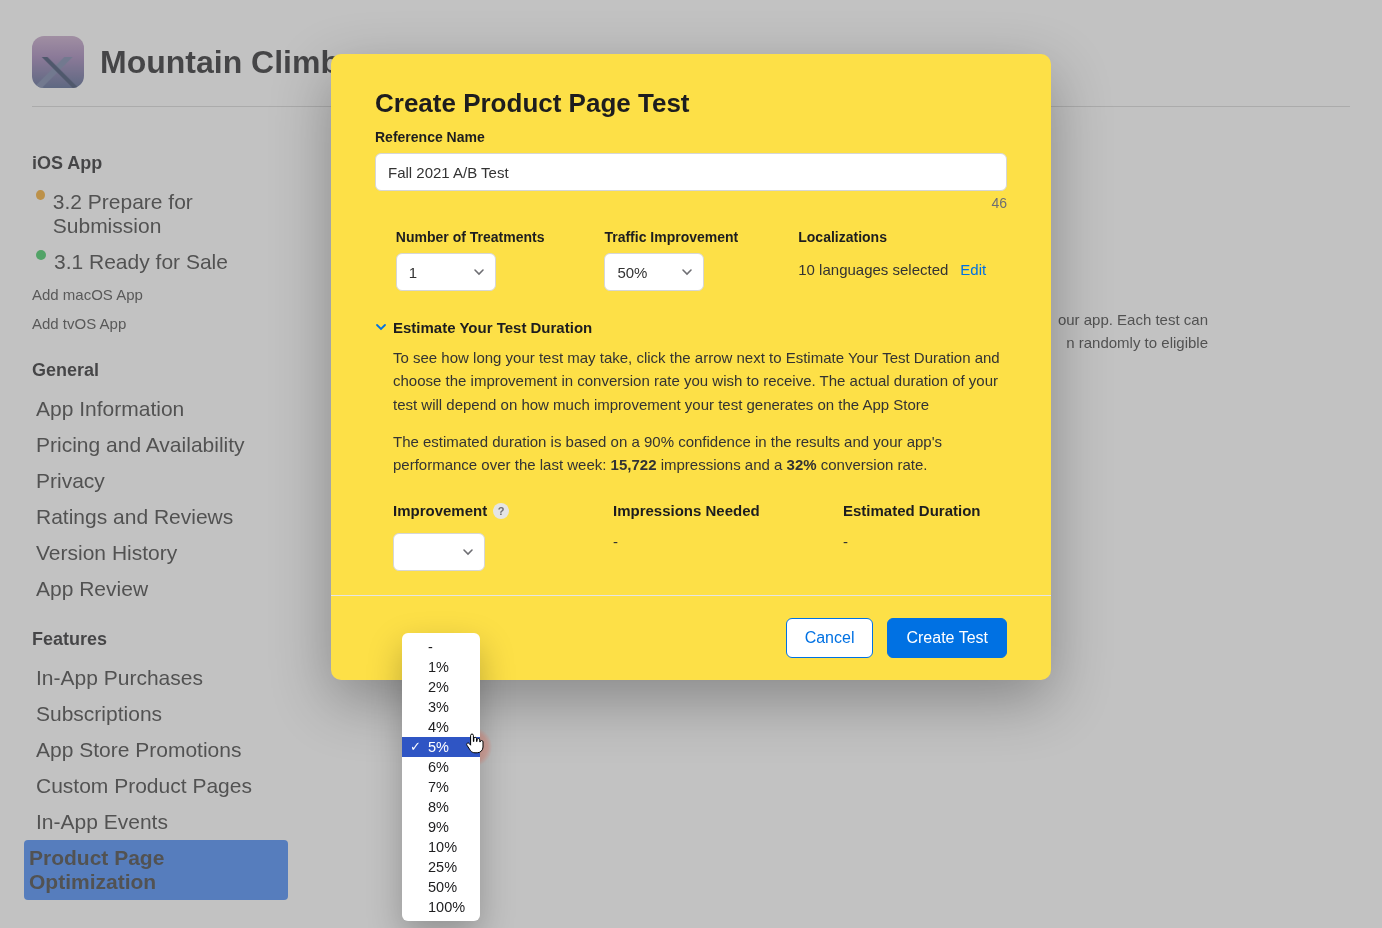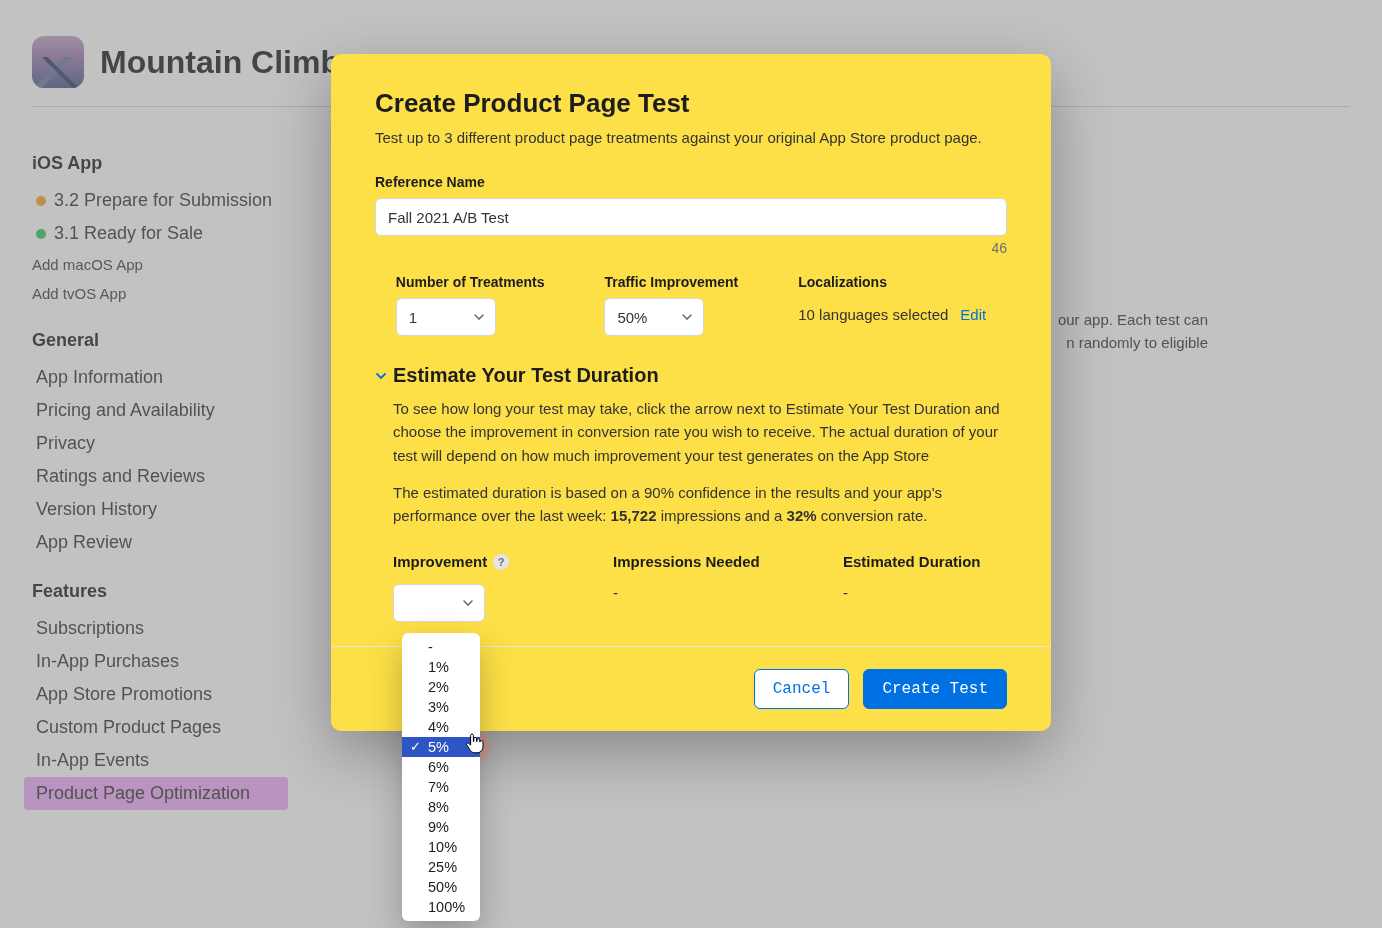--- a/index.html
+++ b/index.html
@@ -37,22 +37,22 @@
   position:absolute;
   bottom:0;left:0;right:0;height:60%;
   background:
     linear-gradient(45deg, transparent 48%, #2f3e63 50%, #2f3e63 55%, transparent 57%),
     linear-gradient(-45deg, transparent 50%, #6d7ba3 52%, #6d7ba3 60%, transparent 62%);
 }
 .app-title { font-size: 32px; font-weight: 700; }
 .layout { display:flex; gap: 48px; }
 .sidebar { width: 248px; flex-shrink:0; }
 .sb-section-title { font-size: 18px; font-weight: 700; margin: 22px 0 10px; }
-.sb-item { display:flex; align-items:center; gap:8px; padding: 6px 4px; color:#333; font-size:18px; }
-.sb-item.selected { background:#f0abfc; border-radius:4px; padding-left:12px; margin-left:-8px; margin-right:-8px;}
+.sb-item { display:flex; align-items:flex-start; gap:8px; padding: 6px 4px; color:#333; font-size:21px; }
+.sb-item.selected { background:#3b82f6; border-radius:4px; padding-left:5px; margin-left:-8px; margin-right:-8px;font-weight:bold;}
 .sb-link { color:#404040; font-size:15px; display:block; padding:6px 0; }
 .dot { width:10px; height:10px; border-radius:50%; display:inline-block; }
 .dot.yellow { background:#f5a623; }
 .dot.green { background:#34c759; }
 .main { flex:1; }
 .main-text { font-size:15px; color:#333; line-height:1.5; max-width:900px; margin-top:8px;}
 .modal-backdrop {
   position:absolute; inset:0;
   background: rgba(120,120,120,0.45);
   display:flex; align-items:flex-start; justify-content:center;
@@ -78,41 +78,41 @@
 .col { }
 .select {
   height:38px; border:1px solid #d6d6d6; border-radius:6px;
   padding: 0 34px 0 12px; font-size:15px; color:#333;
   background:#fff; position:relative; display:inline-flex; align-items:center; min-width:100px;
 }
 .select .chev { position:absolute; right:10px; top:50%; transform:translateY(-50%); }
 .chev svg { display:block; }
 .loc-text { font-size:15px; color:#333; display:inline; }
 .edit-link { color:#0071e3; font-size:15px; margin-left:8px; }
-.disclosure { display:flex; align-items:center; gap:6px; margin-top:28px; font-weight:600; font-size:20px;}
+.disclosure { display:flex; align-items:center; gap:6px; margin-top:28px; font-weight:600; font-size:15px;}
 .disclosure .chev-d { color:#0071e3; }
 .est-body { padding-left:18px; margin-top:10px; }
 .est-p { font-size:15px; color:#333; line-height:1.55; margin-bottom:14px;}
 .est-p b { font-weight:700; }
 .result-row { display:flex; margin-top:26px; padding-left:0;}
 .result-col { }
 .result-col:nth-child(1){ width:220px; }
 .result-col:nth-child(2){ width:230px; }
 .result-col:nth-child(3){ flex:1; }
 .result-head { font-size:15px; font-weight:600; margin-bottom:14px; display:flex; align-items:center; gap:6px;}
 .help-badge { width:16px; height:16px; border-radius:50%; background:#e5e5e5; color:#6e6e73; font-size:11px; display:inline-flex; align-items:center; justify-content:center; font-weight:700;}
 .result-val { font-size:15px; color:#333; }
 .modal-footer {
   border-top:1px solid #e5e5e5;
   padding: 22px 44px;
   display:flex; justify-content:flex-end; gap:14px;
 }
 .btn {
   height:40px; padding:0 18px; border-radius:6px; font-size:16px; font-weight:500;
-  display:inline-flex; align-items:center; justify-content:center; cursor:pointer;font-family:Liberation Mono, monospace;
+  display:inline-flex; align-items:center; justify-content:center; cursor:pointer;
 }
 .btn-secondary { background:#fff; border:1px solid #0071e3; color:#0071e3;}
 .btn-primary { background:#0071e3; border:1px solid #0071e3; color:#fff;}
 .dropdown-popover {
   position:absolute;
   left: 402px;
   top: 633px;
   width: 78px;
   background:#fff;
   border-radius:6px;
@@ -188,24 +188,24 @@
         </div>
       <div class="sb-item">
           <span>Version History</span>
         </div>
       <div class="sb-item">
           <span>App Review</span>
         </div>
 
       <div class="sb-section-title">Features</div>
       <div class="sb-item">
+          <span>In-App Purchases</span>
+        </div>
+      <div class="sb-item">
           <span>Subscriptions</span>
-        </div>
-      <div class="sb-item">
-          <span>In-App Purchases</span>
         </div>
       <div class="sb-item">
           <span>App Store Promotions</span>
         </div>
       <div class="sb-item">
           <span>Custom Product Pages</span>
         </div>
       <div class="sb-item">
           <span>In-App Events</span>
         </div>
@@ -221,21 +221,20 @@
         <span>n randomly to eligible</span>
       </div>
     </main>
   </div>
 </div>
 
 <div class="modal-backdrop">
   <div class="modal">
     <div class="modal-body">
       <h2 class="modal-title">Create Product Page Test</h2>
-      <p class="modal-subtitle">Test up to 3 different product page treatments against your original App Store product page.</p>
 
       <label class="field-label">Reference Name</label>
       <input class="text-input" type="text" value="Fall 2021 A/B Test" style="">
       <div class="char-count">46</div>
 
       <div class="row-3">
         <div class="col">
           <label class="field-label">Number of Treatments</label>
           <div class="select">
             <span>1</span>

